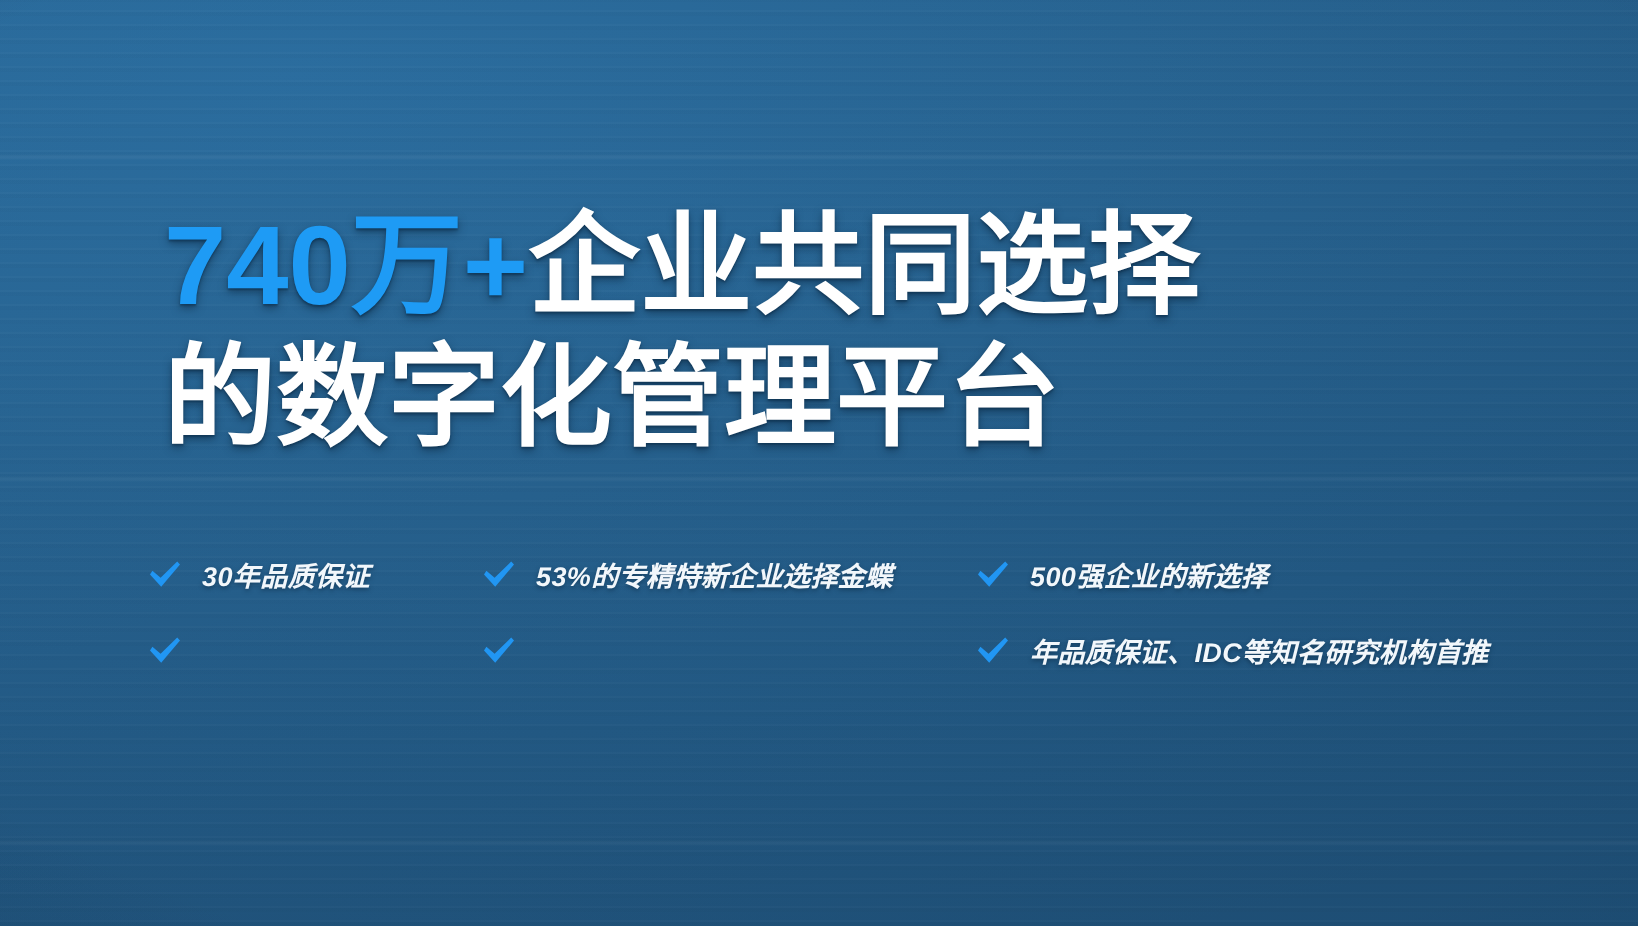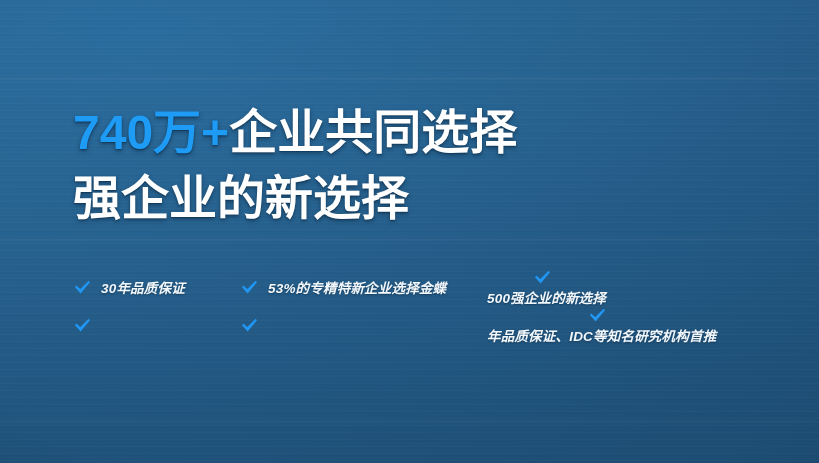--- a/index.html
+++ b/index.html
@@ -78,29 +78,30 @@
     inset: 0;
   }
 
   .headline {
     position: absolute;
     left: 73px;
     top: 100px;
     width: 700px;
   }
   .headline-line {
-    font-size: 48px;
+    font-size: 56px;
     line-height: 66px;
     font-weight: 700;
     color: #ffffff;
     letter-spacing: 0px;
     white-space: nowrap;
     text-shadow:
       0 2px 4px rgba(9,38,64,0.55),
       0 1px 1px rgba(9,38,64,0.45);
+    margin-left: 9px;
   }
   .headline-accent {
     color: #1e9bf5;
   }
 
   .bullets {
     position: absolute;
     left: 73px;
     top: 268px;
     width: 700px;
@@ -112,21 +113,21 @@
     font-style: italic;
   }
   .bullet-item {
     display: flex;
     align-items: center;
     white-space: nowrap;
   }
   
   .bullet-item.col1 { width: 167px; }
   .bullet-item.col2 { width: 247px; }
-  .bullet-item.col3 { width: auto; flex-direction: column; }
+  .bullet-item.col3 { width: auto; }
 
   .check-icon {
     flex: 0 0 auto;
     width: 19px;
     height: 19px;
     margin-right: 9px;
     display: block;
   }
   .check-icon svg {
     display: block;
@@ -149,21 +150,21 @@
   <div class="bg-base"></div>
   <div class="bg-tone"></div>
   <div class="bg-bands"></div>
   <div class="bg-seams"></div>
   <div class="bg-vignette"></div>
 
   <div class="content">
 
     <div class="headline">
       <div class="headline-line"><span class="headline-accent">740万+</span><span>企业共同选择</span></div>
-      <div class="headline-line">强企业的新选择</div>
+      <div class="headline-line">的数字化管理平台</div>
     </div>
 
     <div class="bullets">
 
       <div class="bullet-row">
 
         <div class="bullet-item col1">
           <span class="check-icon">
             <svg viewBox="0 0 19 19" aria-hidden="true">
               <path d="M2.0 9.3 L3.2 7.4 L7.3 10.9 L15.6 2.8 L17.0 4.3 L7.6 15.4 Z" fill="#2196f3"></path>

